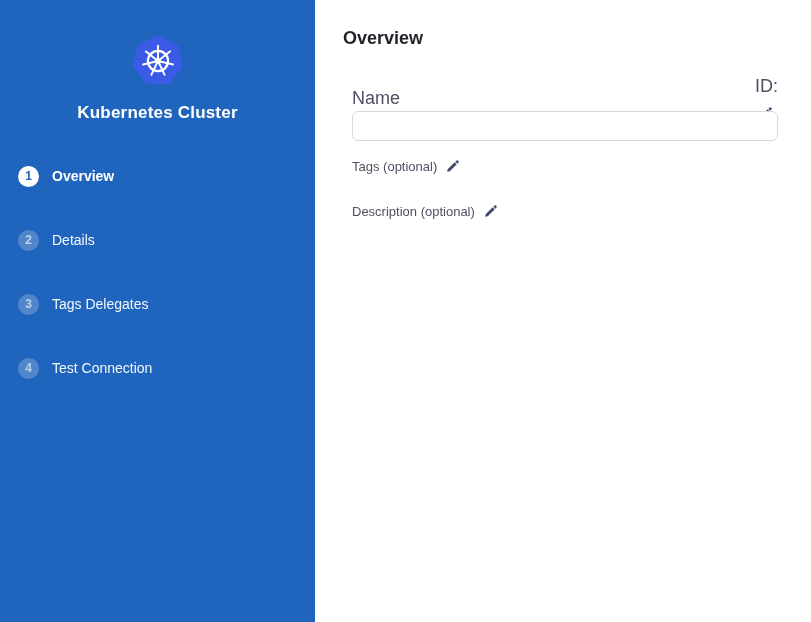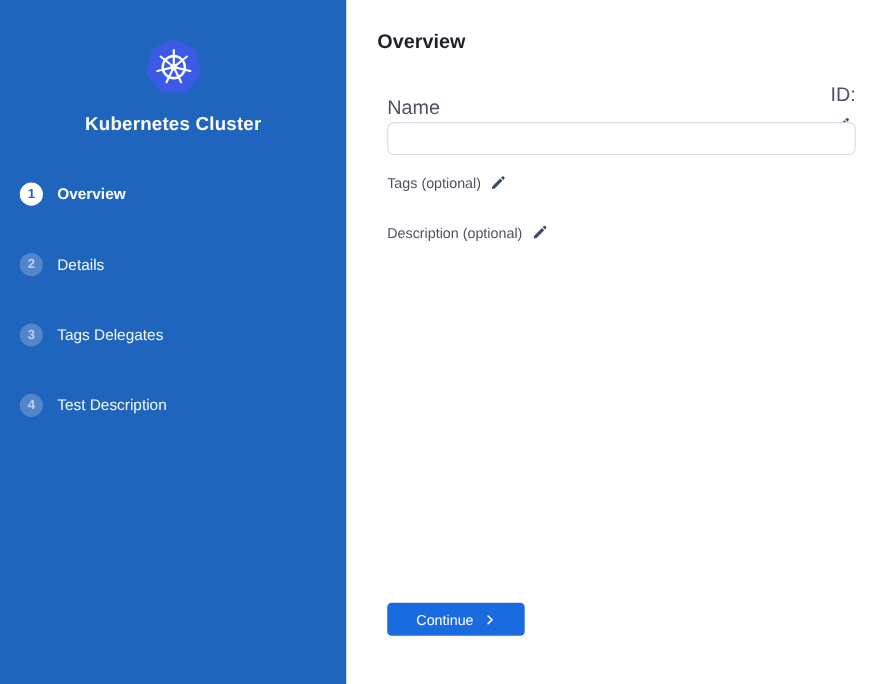--- a/index.html
+++ b/index.html
@@ -106,21 +106,21 @@
       <div class="step">
         <span class="step-badge">2</span>
         <span class="step-label">Details</span>
       </div>
       <div class="step">
         <span class="step-badge">3</span>
         <span class="step-label">Tags Delegates</span>
       </div>
       <div class="step">
         <span class="step-badge">4</span>
-        <span class="step-label">Test Description</span>
+        <span class="step-label">Test Connection</span>
       </div>
     </nav>
   </aside>
 
   <main class="panel">
     <h2 class="panel-heading">Overview</h2>
 
     <div class="form">
       <div class="label-row">
         <label class="field-label">Name</label>
@@ -141,21 +141,15 @@
       </div>
 
       <div class="opt-row description">
         <span>Description (optional)</span>
         <svg class="pencil" viewBox="0 0 16 16">
           <path d="M11.7 1.9a1.7 1.7 0 0 1 2.4 2.4l-1 1-2.4-2.4 1-1z M9.9 3.7l2.4 2.4-8 8-3 .6.6-3 8-8z" fill="#3e4a66"></path>
         </svg>
       </div>
     </div>
 
-    <button class="continue-btn">
-      <span>Continue</span>
-      <svg class="chevron" viewBox="0 0 24 24">
-        <path d="M8 4.5 L16 12 L8 19.5" fill="none" stroke="#ffffff" stroke-width="3" stroke-linecap="round" stroke-linejoin="round"></path>
-      </svg>
-    </button>
   </main>
 
 </div>
 
 </body></html>

